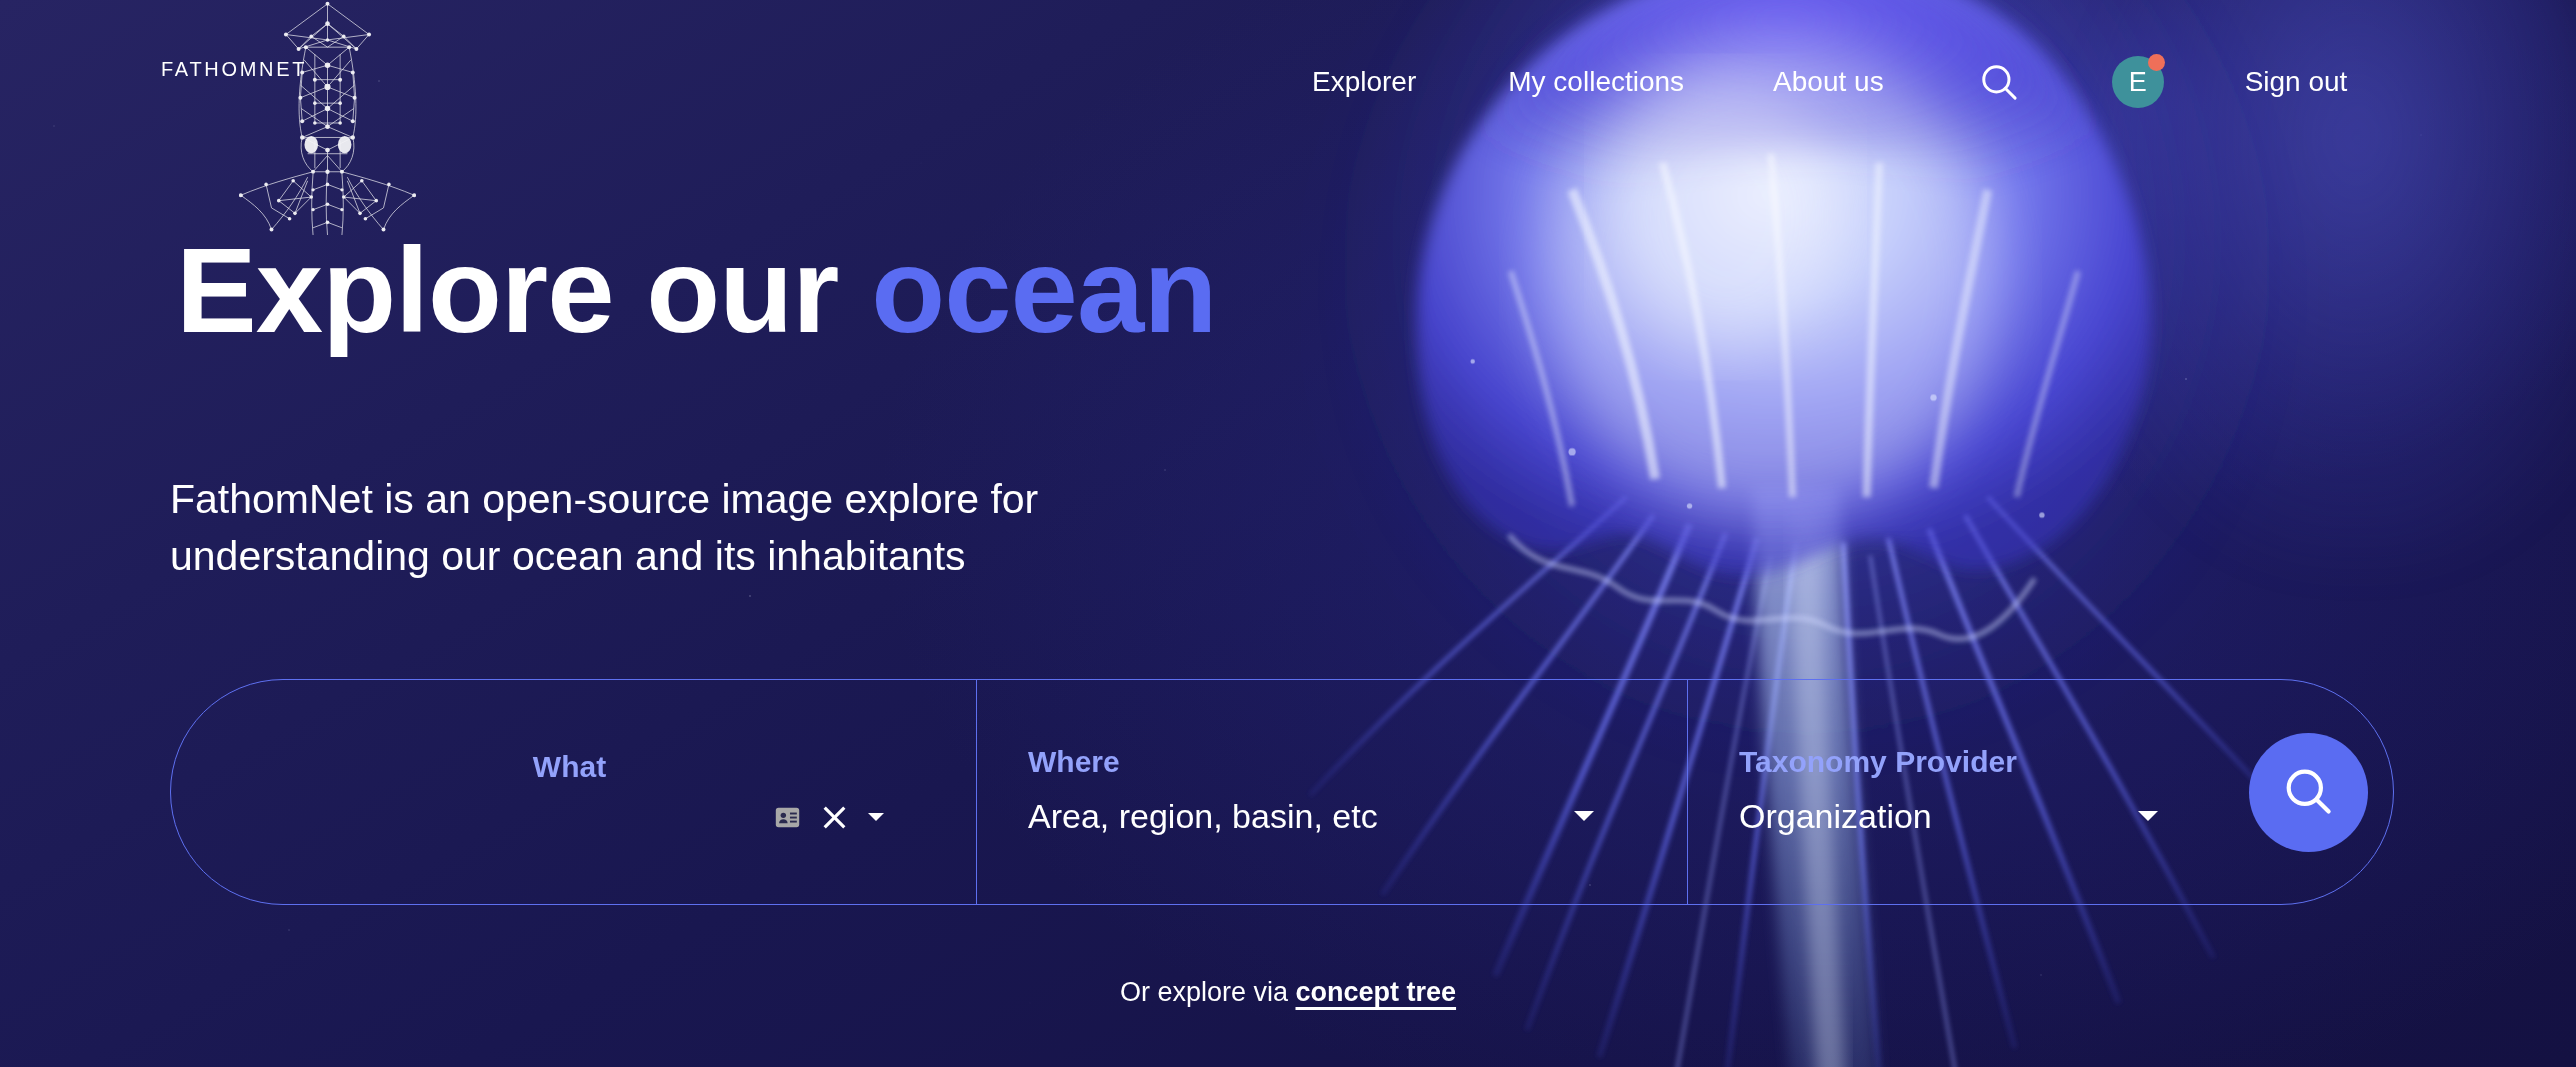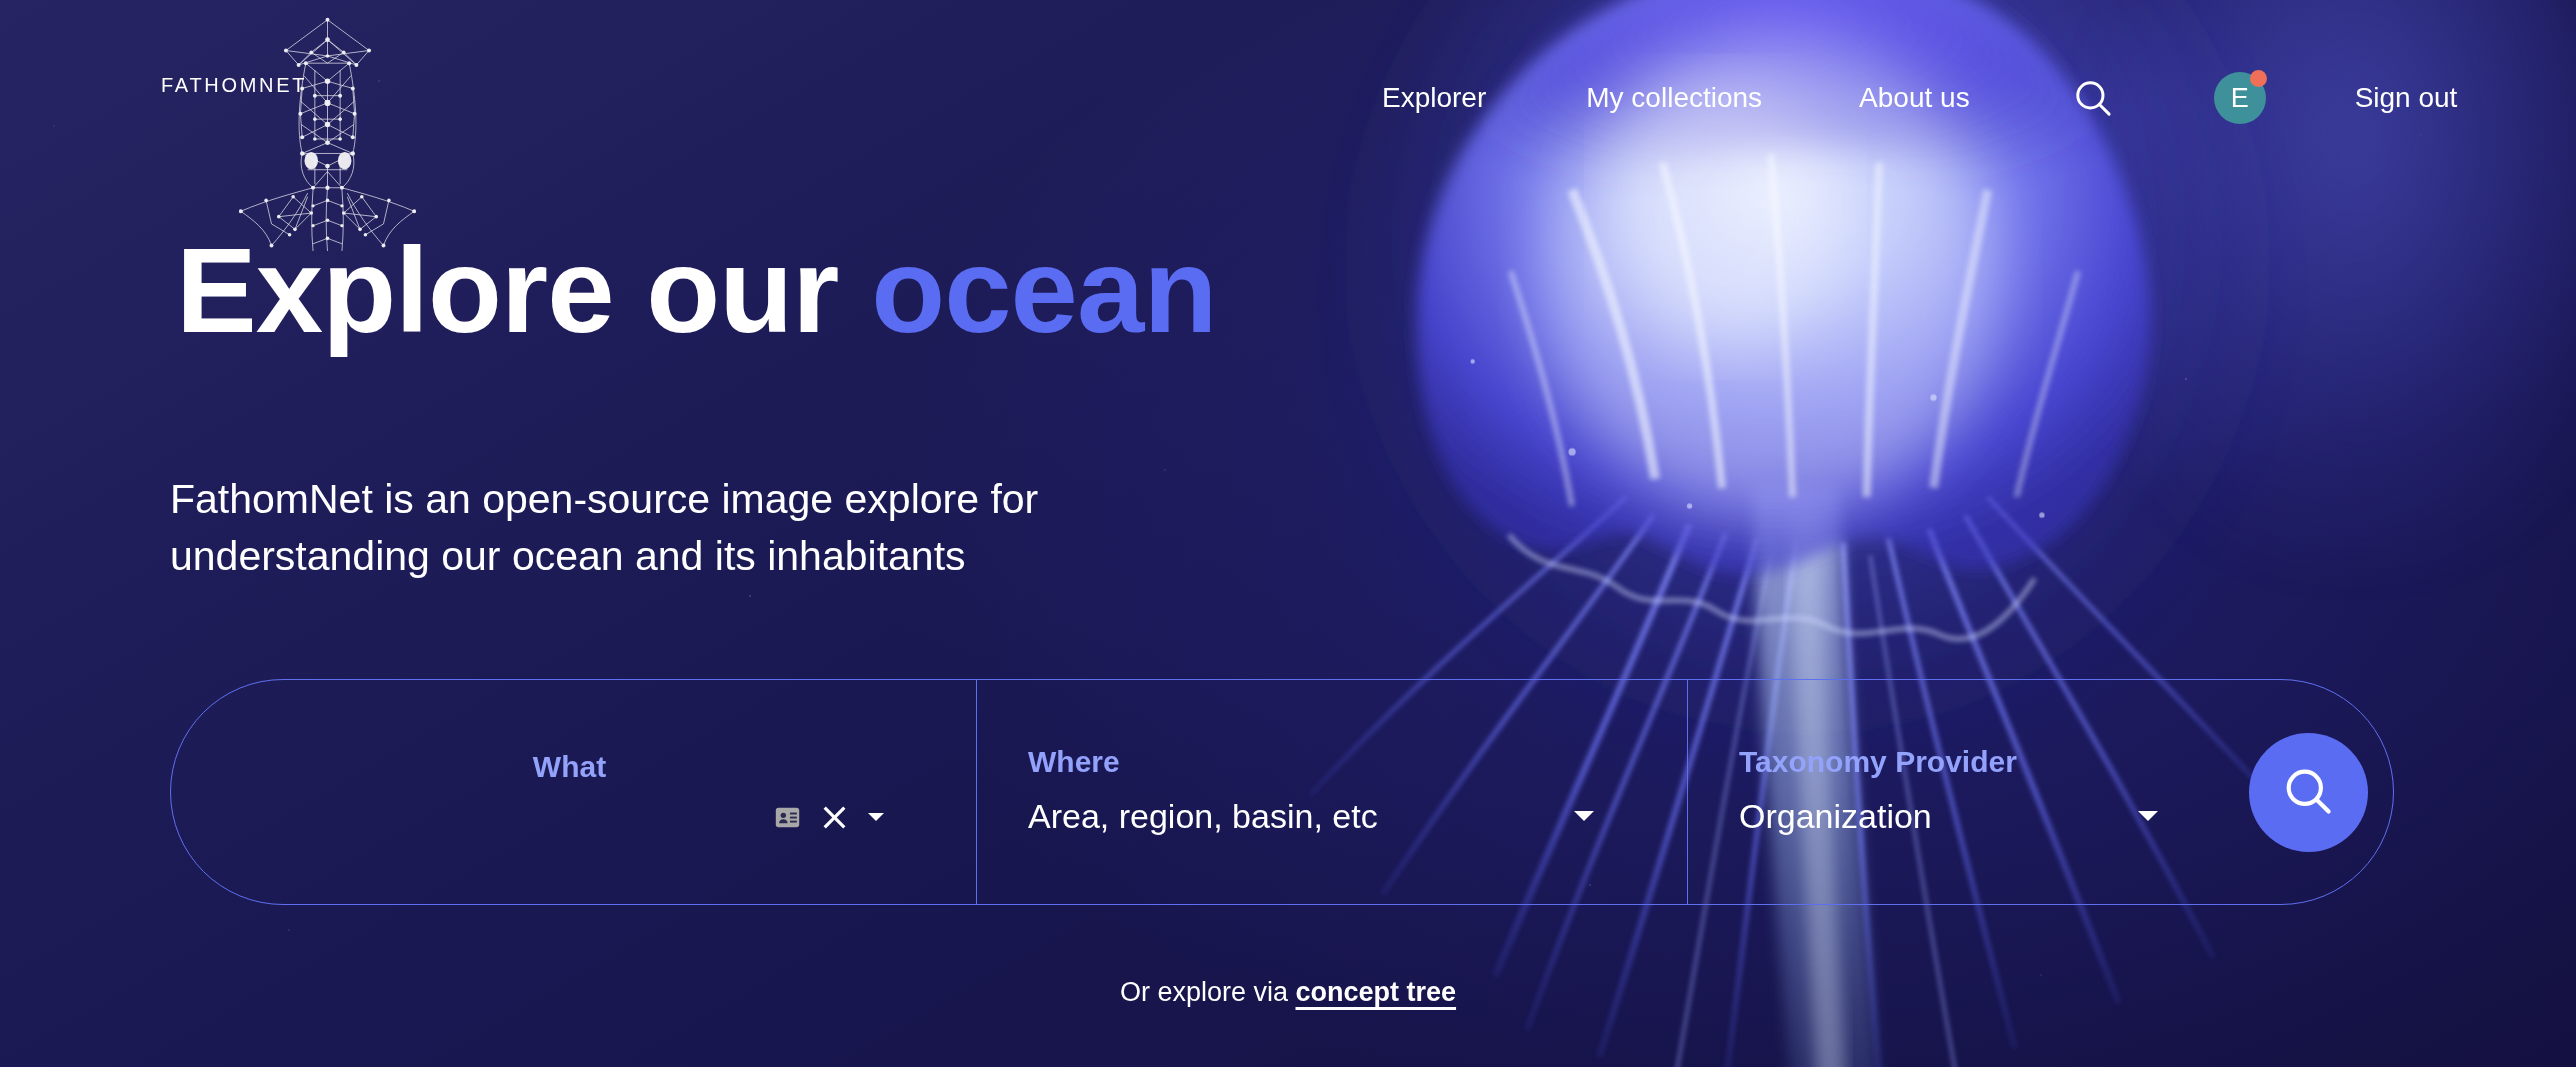--- a/index.html
+++ b/index.html
@@ -89,21 +89,20 @@
 
   
   #navbar {
     position: absolute;
     left: 0; top: 0;
     width: 2576px;
     height: 172px;
     display: flex;
     align-items: flex-start;
     z-index: 40;
-    margin-top: 16px;
   }
 
   #logo-block {
     position: absolute;
     left: 161px;
     top: 0px;
     width: 271px;
     height: 239px;
   }
   #logo-svg {
@@ -121,25 +120,25 @@
     font-weight: 400;
     font-variant: small-caps;
     text-transform: lowercase;
     font-family: "Liberation Sans", sans-serif;
     white-space: nowrap;
   }
   #logo-word::first-letter { font-size: 28px; }
 
   #nav-links {
     position: absolute;
-    left: 1382px;
+    left: 1312px;
     top: 56px;
     display: flex;
     align-items: center;
-    gap: 8px;
+    gap: 0px;
   }
   .nav-link {
     color: #ffffff;
     font-size: 28px;
     font-weight: 400;
     white-space: nowrap;
     cursor: pointer;
     text-decoration: none;
   }
   .nav-gap-1 { margin-right: 92px; }

